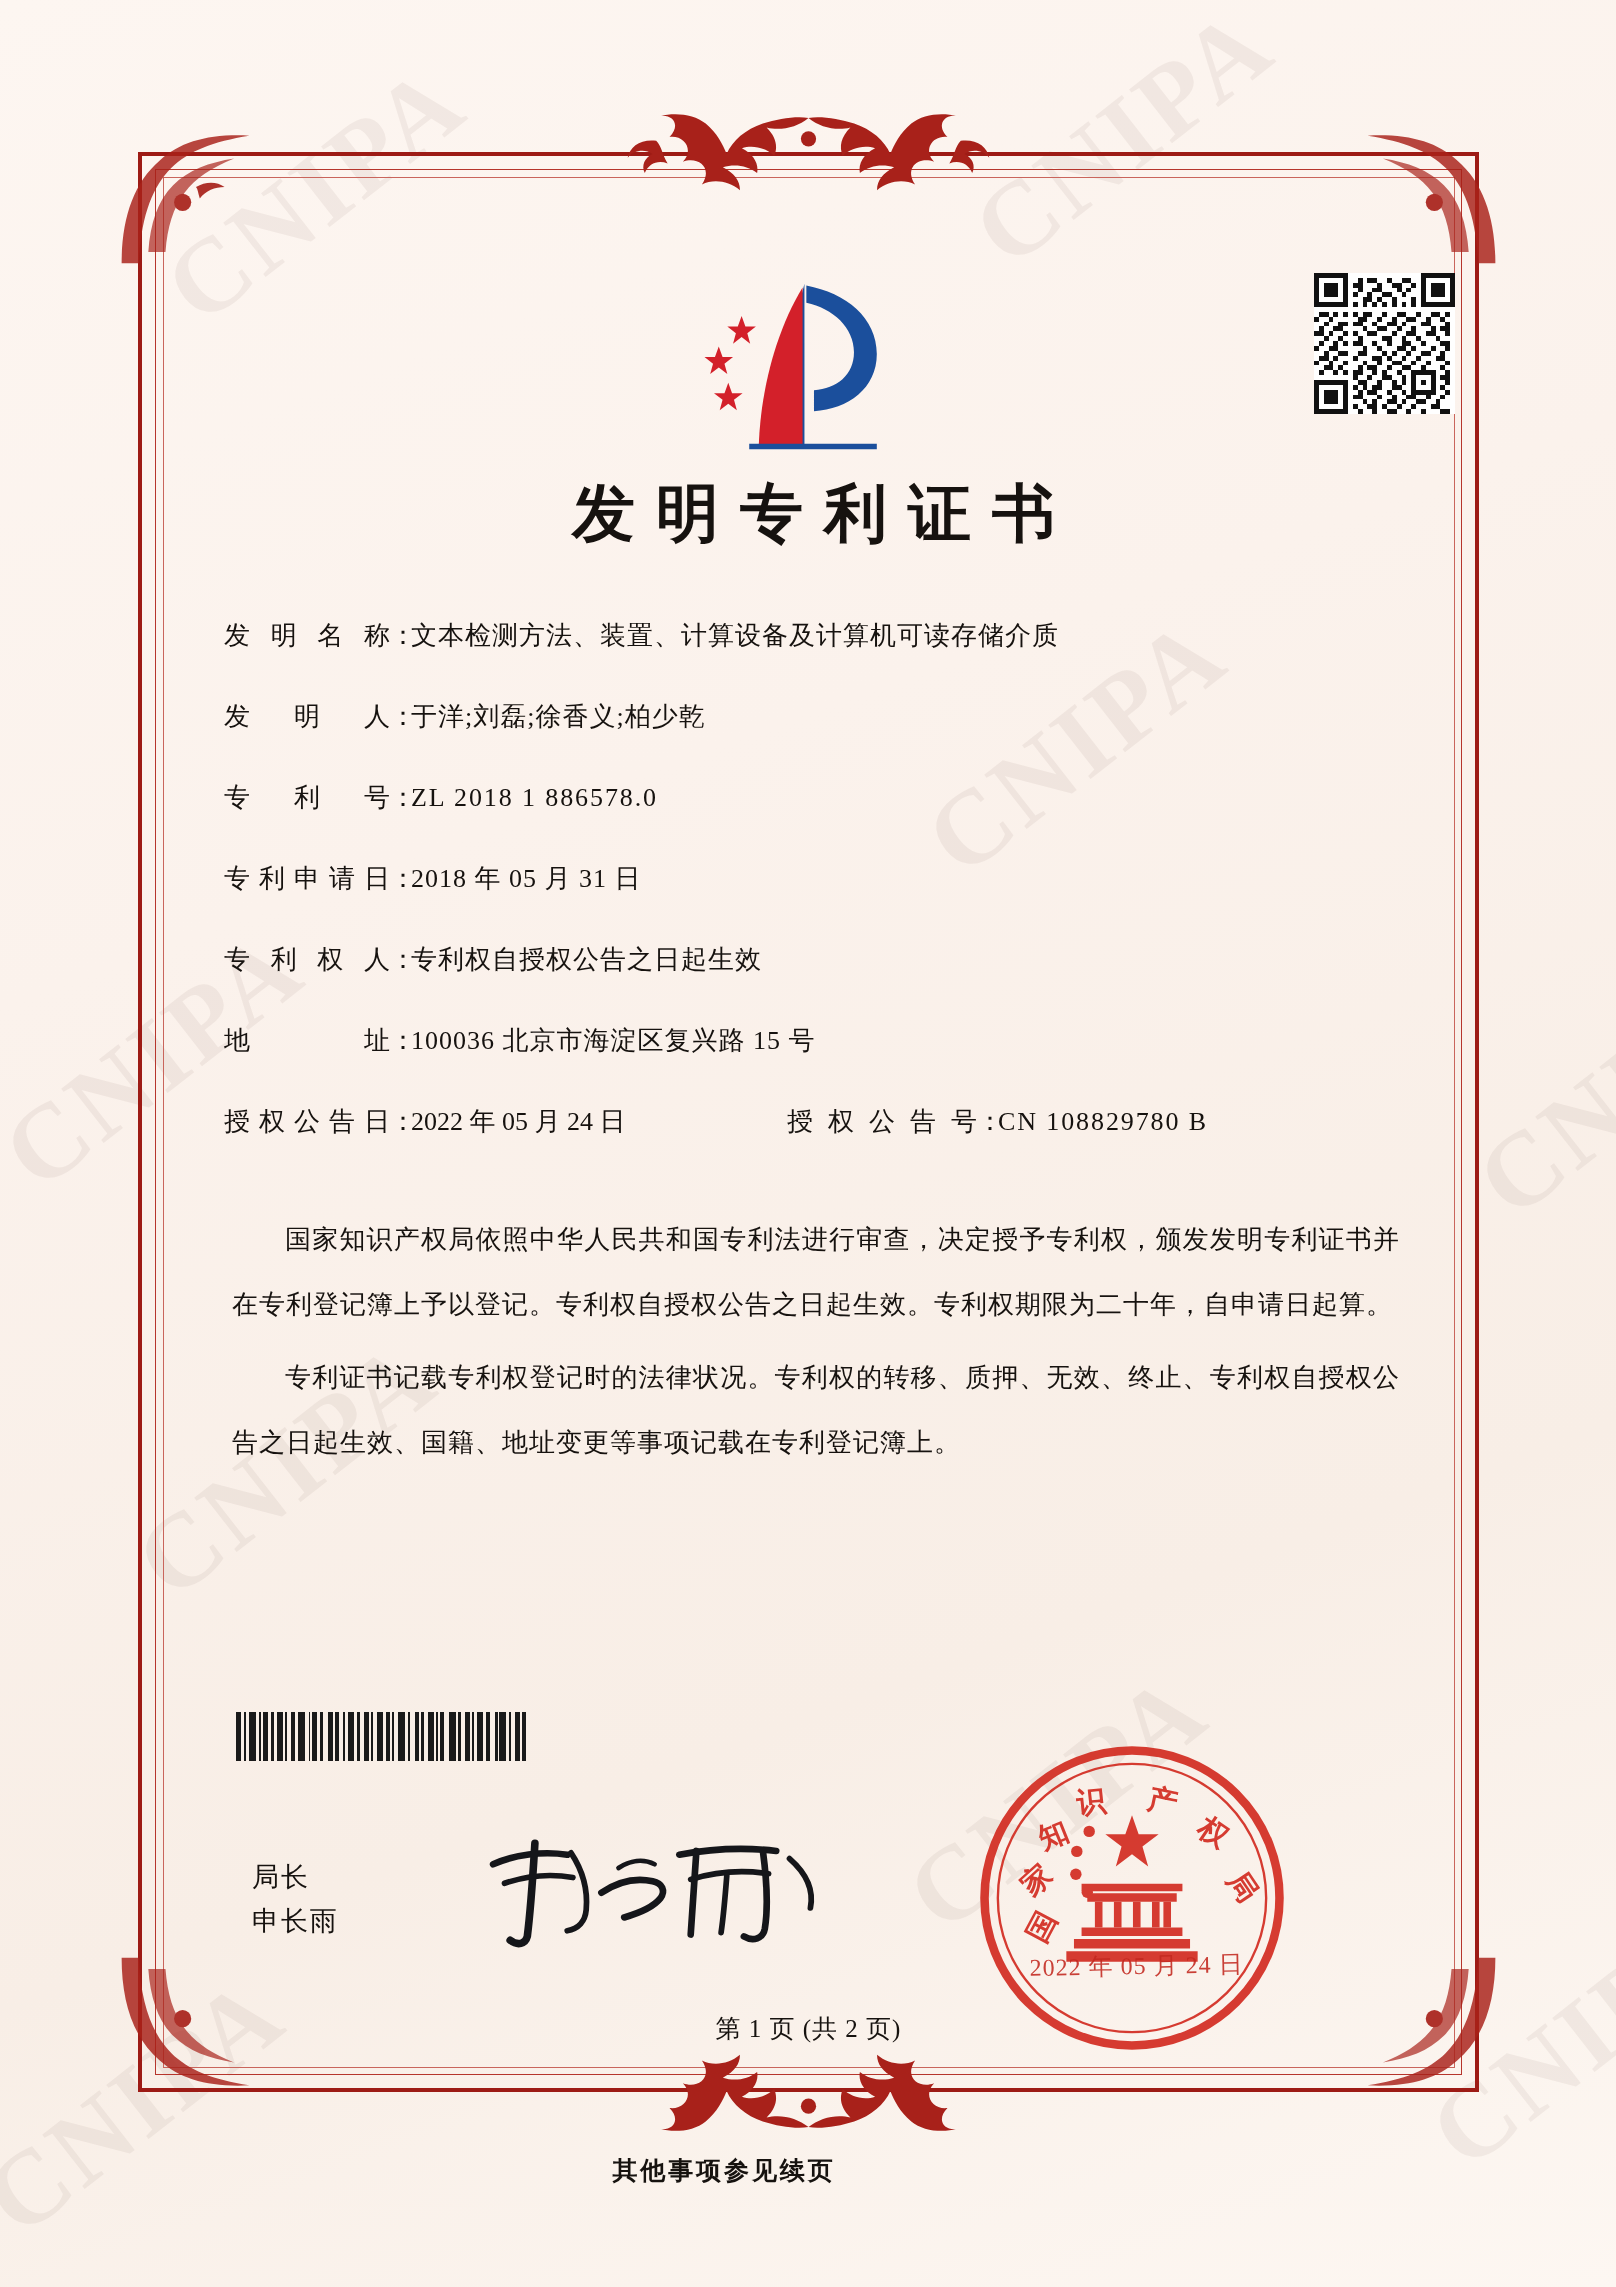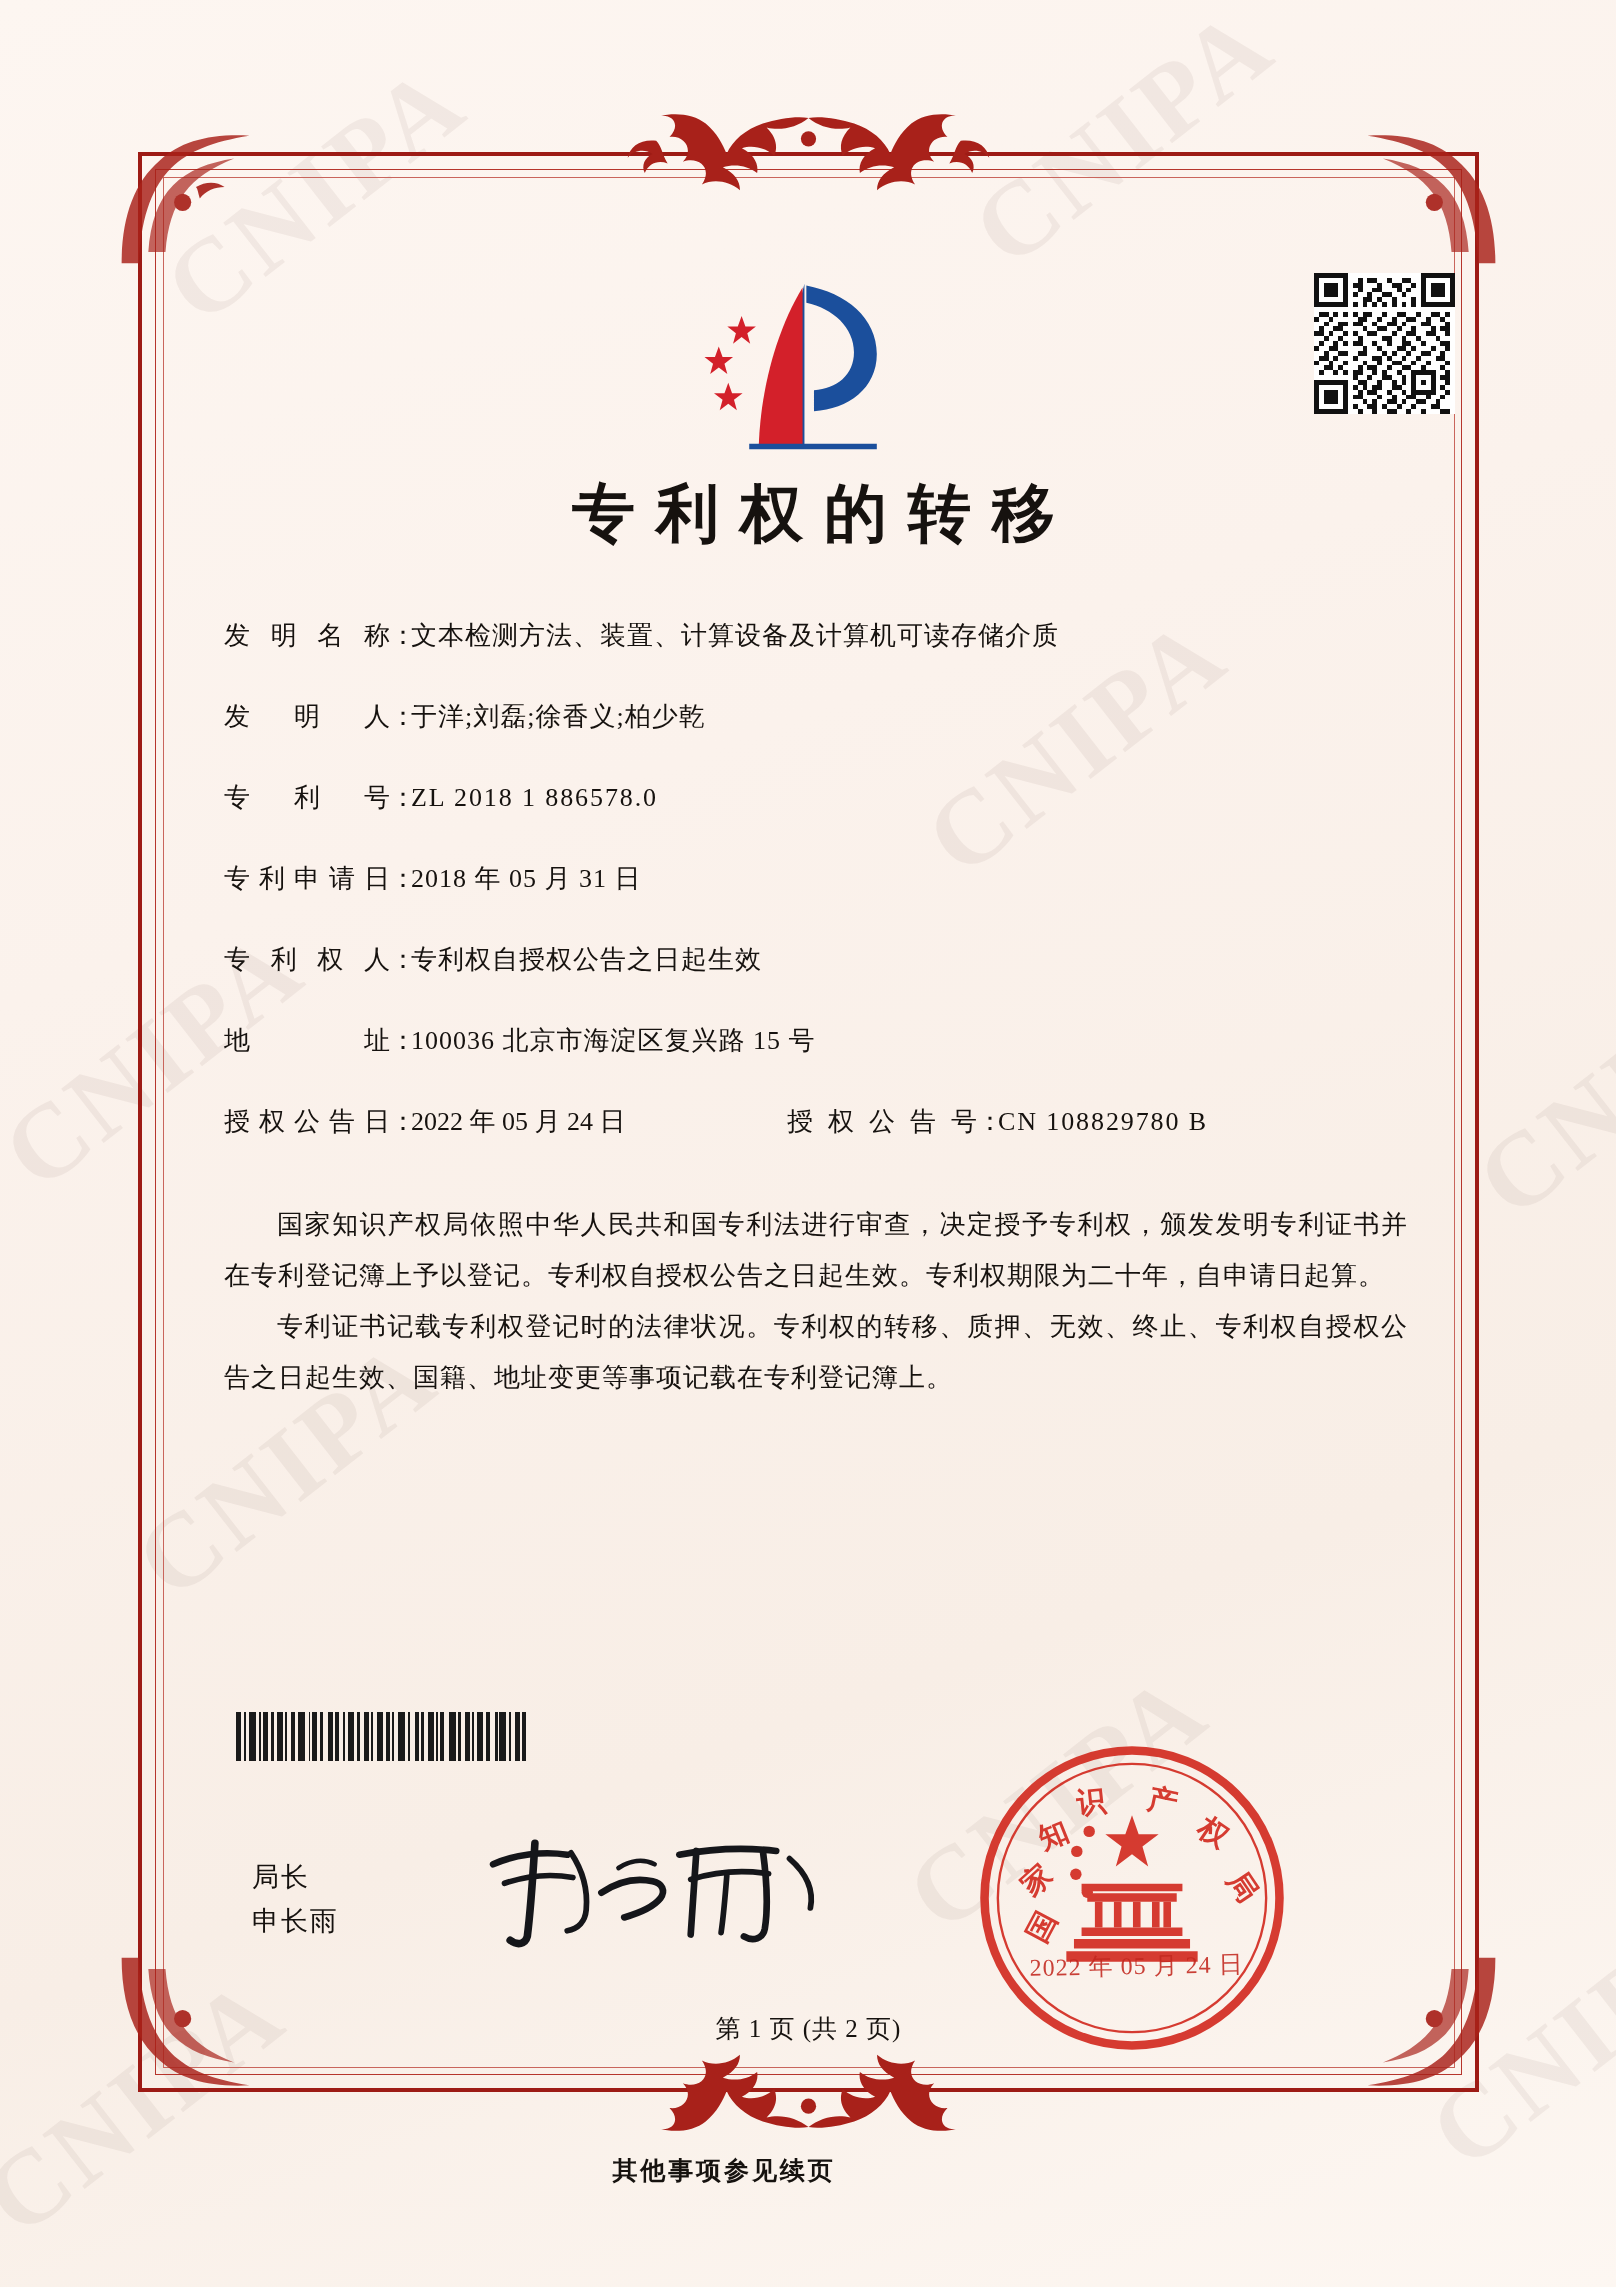--- a/index.html
+++ b/index.html
@@ -174,25 +174,25 @@
   .second-label {
     width: 190px;
     flex: none;
     display: flex;
     justify-content: space-between;
     margin-left: 57px;
   }
 
   .para {
     font-size: 26px;
-    line-height: 51px;
+    line-height: 65px;
     color: #16120f;
     text-align: justify;
     text-indent: 53px;
-    margin: 0;
+    margin: 8px;
     letter-spacing: 1px;
   }
   .paras {
     position: absolute;
     left: 24px;
     top: 961px;
     width: 1184px;
   }
 
   .barcode {
@@ -573,21 +573,21 @@
         <rect x="15" y="28" width="2" height="1"></rect>
           <rect x="19" y="28" width="1" height="1"></rect>
         <rect x="22" y="28" width="1" height="1"></rect>
           <rect x="26" y="28" width="2" height="1"></rect>
       </g>
     </svg>
   </div>
 
   <div class="content">
 
-    <div class="title">专利权的转移</div>
+    <div class="title">发明专利证书</div>
 
     <div class="fields">
 
       <div class="field-row">
         <div class="f-label">
           <span>发</span>
           <span>明</span>
           <span>名</span>
           <span>称</span>
         </div>

